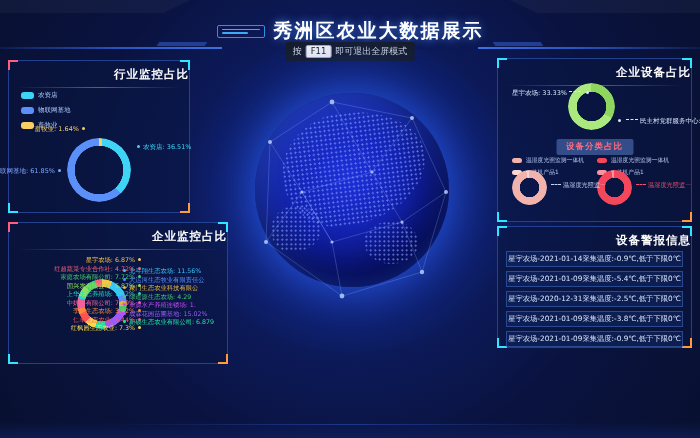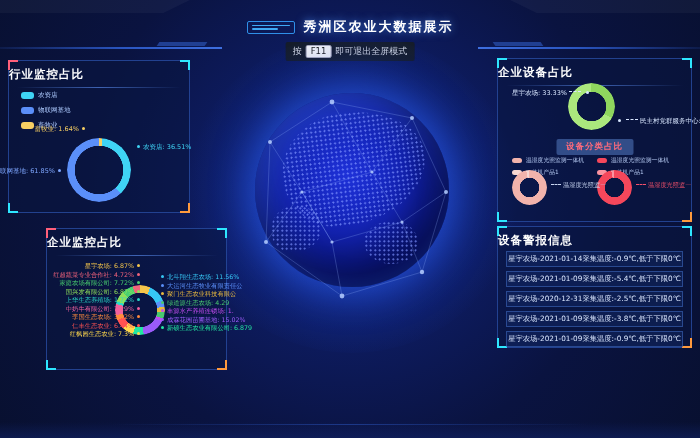--- a/index.html
+++ b/index.html
@@ -11,21 +11,21 @@
   .top-band-l{position:absolute;top:0;left:0;width:190px;height:13px;background:rgba(255,255,255,.04);clip-path:polygon(0 0,100% 0,86% 100%,0 100%);}
   .top-band-r{position:absolute;top:0;right:0;width:190px;height:13px;background:rgba(255,255,255,.04);clip-path:polygon(0 0,100% 0,100% 100%,14% 100%);}
   .deco-line-l{position:absolute;top:47px;left:0;width:222px;height:2px;background:linear-gradient(90deg,rgba(42,85,192,.15),#2a55c0 55%,#3e6fe0);}
   .deco-line-r{position:absolute;top:47px;right:0;width:222px;height:2px;background:linear-gradient(270deg,rgba(42,85,192,.15),#2a55c0 55%,#3e6fe0);}
   .deco-notch-l{position:absolute;top:42px;left:158px;width:48px;height:4px;background:#203f92;transform:skewX(-35deg);}
   .deco-notch-r{position:absolute;top:42px;right:158px;width:48px;height:4px;background:#203f92;transform:skewX(35deg);}
   .header{position:absolute;top:18px;left:0;width:100%;display:flex;justify-content:center;align-items:center;gap:9px;}
   .logo{width:48px;height:13px;border:1px solid #2f8fe8;border-radius:2px;display:flex;flex-direction:column;justify-content:center;gap:2px;padding:2px 4px;box-sizing:border-box;}
   .logo i{display:block;height:1.5px;background:#3fa9f5;border-radius:1px;}
   .logo i:nth-child(2){width:70%;}
-  .page-title{font-size:13px;font-weight:bold;color:#ffffff;letter-spacing:2px;text-shadow:0 0 8px rgba(80,150,255,.8);}
+  .page-title{font-size:19px;font-weight:bold;color:#ffffff;letter-spacing:2px;text-shadow:0 0 8px rgba(80,150,255,.8);}
   .tooltip{position:absolute;top:42px;left:50%;transform:translateX(-50%);background:rgba(22,28,38,.92);color:#d8dde6;
     font-size:9px;padding:3px 7px;border-radius:2px;display:flex;align-items:center;gap:4px;white-space:nowrap;}
   .keycap{background:#f4f5f7;color:#1a1a1a;border-radius:2px;padding:0 4px;font-size:8.5px;line-height:11px;border:1px solid #aab;}
   
   .globe-glow{position:absolute;left:185px;top:35px;width:334px;height:318px;border-radius:50%;
     background:radial-gradient(circle,rgba(35,95,255,.42) 0%,rgba(25,70,220,.2) 48%,rgba(20,50,180,0) 72%);}
   .globe{position:absolute;left:255px;top:93px;width:194px;height:194px;border-radius:50%;overflow:hidden;
     background:radial-gradient(circle at 48% 42%, #1e31d8 0%, #1323b4 40%, #0c1a8e 66%, #1b49d8 88%, #2e7bff 100%);
     box-shadow:0 0 34px 8px rgba(45,100,255,.5), inset -16px -22px 46px rgba(0,0,25,.55), inset 10px 14px 38px rgba(80,140,255,.3);}
   .globe .cont{position:absolute;background-image:radial-gradient(rgba(125,145,255,.95) .8px,transparent 1.2px);background-size:4.5px 4.5px;opacity:.85;}
@@ -34,24 +34,24 @@
   .cont3{left:8%;top:58%;width:26%;height:24%;border-radius:50% 50% 60% 40%/55% 45% 50% 50%;}
   .globe-net{position:absolute;left:240px;top:80px;width:224px;height:224px;pointer-events:none;}
   
   .panel{position:absolute;background:rgba(9,21,64,.55);border:1px solid rgba(43,80,170,.75);box-sizing:border-box;}
   .corner{position:absolute;width:8px;height:8px;}
   .c-tl{top:-1px;left:-1px;border-top:2px solid #ff5f7a;border-left:2px solid #ff5f7a;}
   .c-tr{top:-1px;right:-1px;border-top:2px solid #2ee6ff;border-right:2px solid #2ee6ff;}
   .c-bl{bottom:-1px;left:-1px;border-bottom:2px solid #2ee6ff;border-left:2px solid #2ee6ff;}
   .c-br{bottom:-1px;right:-1px;border-bottom:2px solid #ff9a3d;border-right:2px solid #ff9a3d;}
   .panel.cyan .c-tl{border-color:#2ee6ff;}
-  .p-title{font-size:11.5px;font-weight:bold;color:#ffffff;text-align:left;padding-top:6px;letter-spacing:1px;}
+  .p-title{font-size:11.5px;font-weight:bold;color:#ffffff;text-align:right;padding-top:6px;letter-spacing:1px;}
   .p-sep{height:1px;margin:5px 8px 0 8px;background:linear-gradient(90deg,transparent,rgba(90,140,240,.65),transparent);}
   #panel-industry{left:8px;top:60px;width:182px;height:153px;}
-  #panel-enterprise{left:8px;top:228px;width:181px;height:142px;margin-left:38px;}
+  #panel-enterprise{left:8px;top:222px;width:220px;height:142px;}
   #panel-right-top{left:497px;top:58px;width:195px;height:164px;}
   #panel-alarms{left:497px;top:226px;width:195px;height:122px;}
   
   .legend{position:absolute;left:12px;top:30px;display:flex;flex-direction:column;gap:6px;}
   .legend-row{display:flex;align-items:center;gap:4px;cursor:pointer;}
   .swatch{width:13px;height:7px;border-radius:3px;display:inline-block;}
   .legend-label{font-size:6.5px;color:#aecbff;}
   
   .donut{position:absolute;border-radius:50%;
     -webkit-mask:radial-gradient(farthest-side,transparent calc(100% - var(--th)),#000 calc(100% - var(--th) + .5px));

